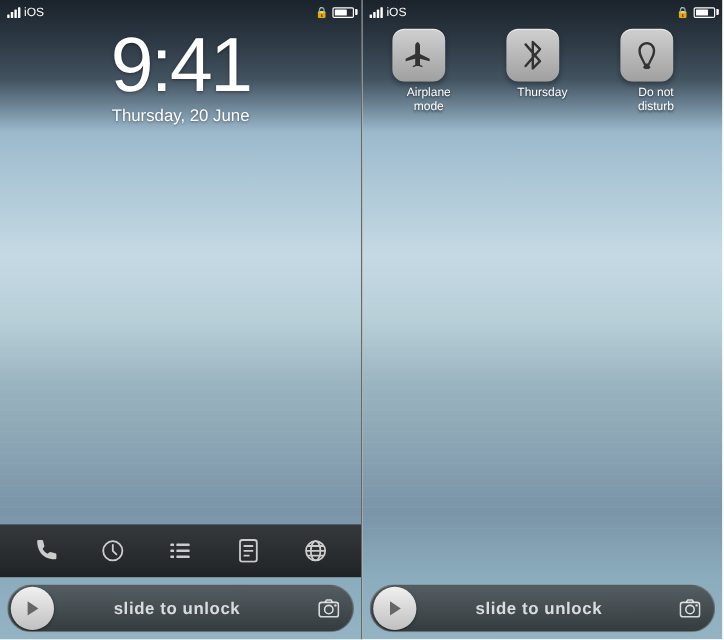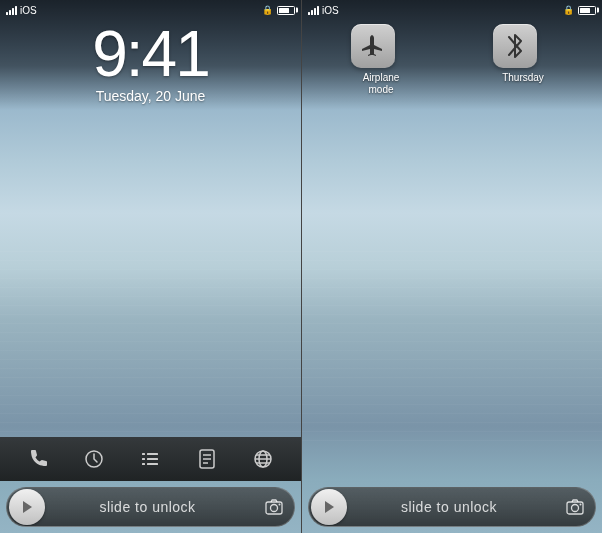--- a/index.html
+++ b/index.html
@@ -244,21 +244,21 @@
       color: #555;
       box-shadow: 0 1px 3px rgba(0,0,0,0.4);
       flex-shrink: 0;
     }
 
     .unlock-text {
       flex: 1;
       text-align: center;
       font-size: 14px;
       color: rgba(255,255,255,0.8);
-      font-weight: 400;
+      font-weight: 700;
       letter-spacing: 0.5px;
       margin-left: -10px;
     }
 
     .camera-icon-btn {
       width: 32px;
       height: 32px;
       display: flex;
       align-items: center;
       justify-content: center;
@@ -307,21 +307,21 @@
     <div class="status-right">
       <span style="font-size:9px;">🔒</span>
       <div class="battery-body">
         <div class="battery-fill"></div>
       </div>
     </div>
   </div>
 
   <div class="clock-container">
     <div class="clock-time">9:41</div>
-    <div class="clock-date">Tuesday, 20 June</div>
+    <div class="clock-date">Thursday, 20 June</div>
   </div>
 
   <div class="bottom-toolbar">
     <div class="toolbar-icon">
       <svg width="20" height="20" viewBox="0 0 20 20" fill="#ccc">
         <path d="M3 2a1 1 0 0 1 1-1h3a1 1 0 0 1 1 1l1 4a1 1 0 0 1-.29.71L7.5 8.5A11 11 0 0 0 11.5 12.5l1.79-1.21A1 1 0 0 1 14 11l4 1a1 1 0 0 1 1 1v3a1 1 0 0 1-1 1C6 17 3 8 3 2z"></path>
       </svg>
     </div>
     <div class="toolbar-icon">
       <svg width="20" height="20" viewBox="0 0 20 20" fill="none" stroke="#ccc" stroke-width="1.5">
@@ -413,20 +413,29 @@
 
     <div class="qs-item">
       <div class="qs-icon">
         <svg width="22" height="28" viewBox="0 0 22 28" fill="none" stroke="#333" stroke-width="2" stroke-linecap="round" stroke-linejoin="round">
           <polyline points="5,5 17,19 11,25 11,3 17,9 5,23"></polyline>
         </svg>
       </div>
       <span class="qs-label">Thursday</span>
     </div>
 
+    <div class="qs-item">
+      <div class="qs-icon">
+        <svg width="28" height="28" viewBox="0 0 28 28" fill="#333">
+          <path d="M14 3C10 3 7 6 7 10c0 5 3 8 5 13h4c2-5 5-8 5-13 0-4-3-7-7-7zm0 2c2.8 0 5 2.2 5 5 0 3.5-2 6-4 11H13c-2-5-4-7.5-4-11 0-2.8 2.2-5 5-5z"></path>
+          <ellipse cx="14" cy="24" rx="3" ry="1.5"></ellipse>
+        </svg>
+      </div>
+      <span class="qs-label">Do not disturb</span>
+    </div>
   </div>
 
   <div class="unlock-bar">
     <div class="unlock-arrow">
       <svg width="18" height="18" viewBox="0 0 18 18" fill="#666">
         <polygon points="5,3 14,9 5,15"></polygon>
       </svg>
     </div>
     <span class="unlock-text">slide to unlock</span>
     <div class="camera-icon-btn">

